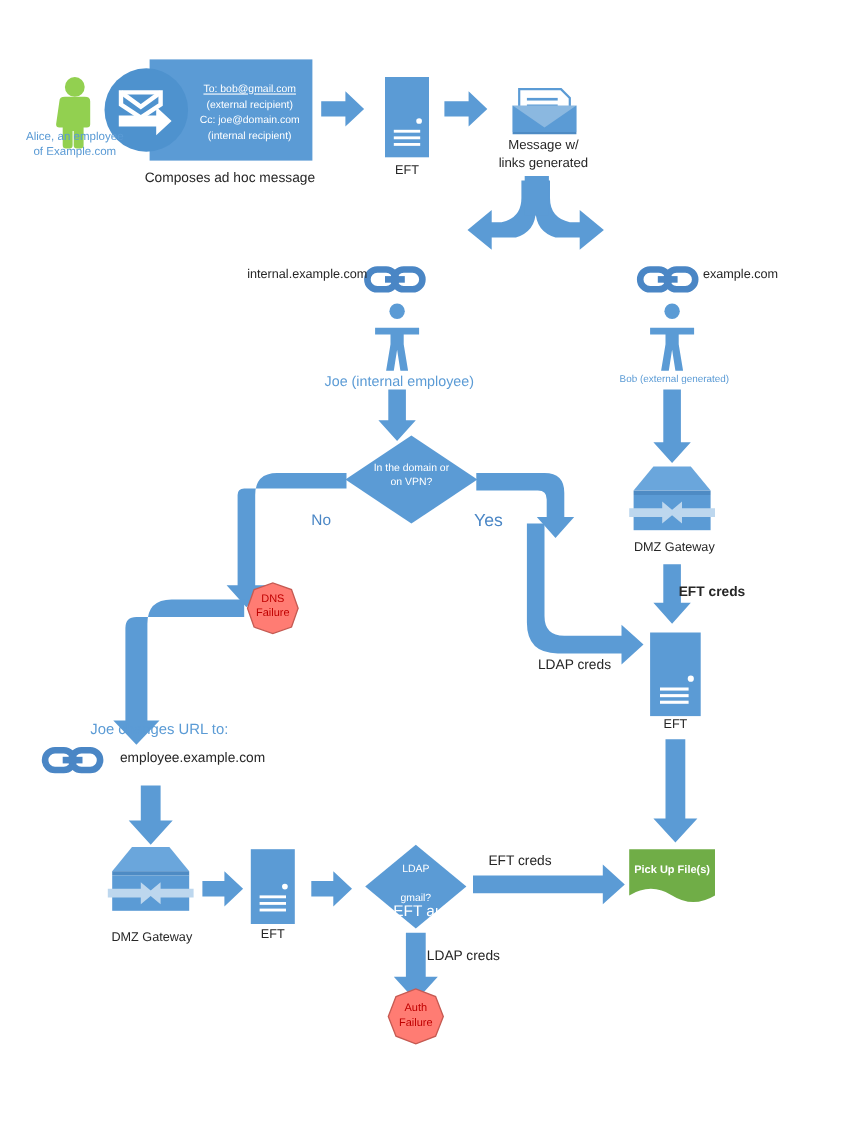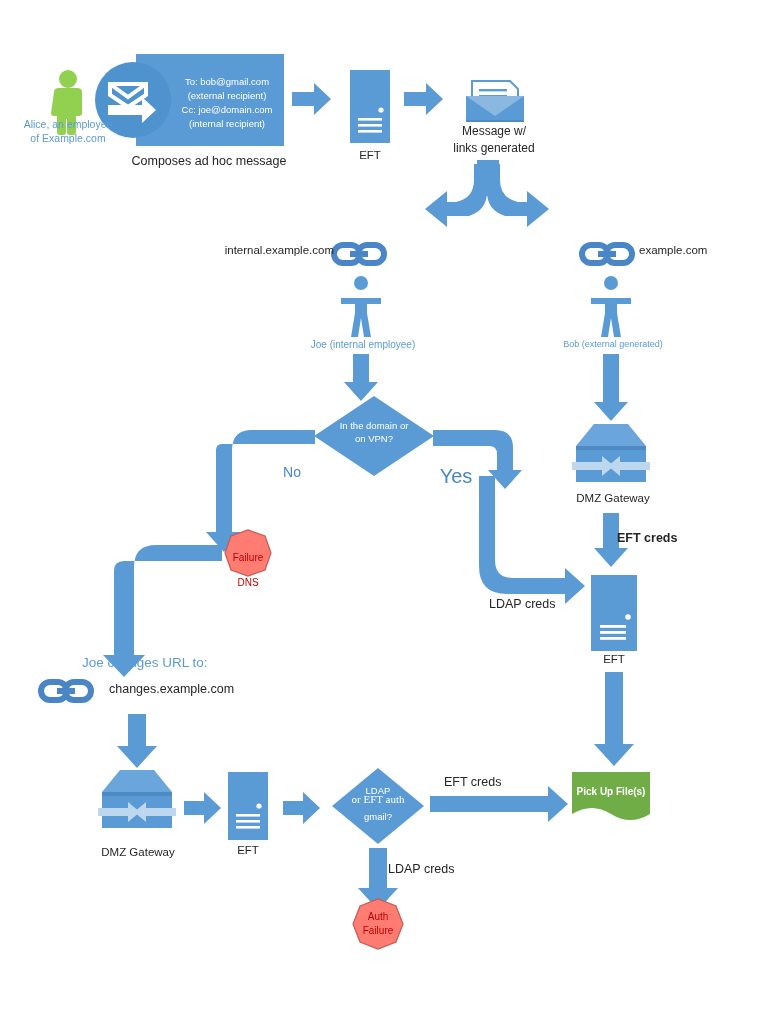--- a/index.html
+++ b/index.html
@@ -222,61 +222,61 @@
     </g>
 
     <g>
       <path d="M572 772 h78 v42 q-20 12 -39 0 q-19 -12 -39 0 z" fill="#70AD47"></path>
     </g>
   </svg>
 
   <div class="lbl center t-blue nosel" style="left:68px;top:118px;font-size:10.5px;">Alice, an employee</div>
   <div class="lbl center t-blue nosel" style="left:68px;top:132px;font-size:10.5px;text-align:center;">of Example.com</div>
 
-  <div class="lbl center t-white nosel" style="left:227px;top:76px;font-size:9.5px;">To: bob@gmail.com</div>
+  <div class="lbl center t-white nosel" style="left:227px;top:76px;font-size:9.5px;text-decoration:underline;">To: bob@gmail.com</div>
   <div class="lbl center t-white nosel" style="left:227px;top:90px;font-size:9.5px;text-align:right;">(external recipient)</div>
   <div class="lbl center t-white nosel" style="left:227px;top:104px;font-size:9.5px;">Cc: joe@domain.com</div>
   <div class="lbl center t-white nosel" style="left:227px;top:118px;font-size:9.5px;">(internal recipient)</div>
   <div class="lbl center t-dark nosel" style="left:209px;top:154px;font-size:12.5px;">Composes ad hoc message</div>
 
   <div class="lbl center t-dark nosel" style="left:370px;top:148px;font-size:11.5px;">EFT</div>
 
   <div class="lbl center t-dark nosel" style="left:494px;top:124px;font-size:12px;">Message w/</div>
   <div class="lbl center t-dark nosel" style="left:494px;top:141px;font-size:12px;">links generated</div>
 
   <div class="lbl right t-dark nosel" style="left:334px;top:243px;font-size:11.5px;">internal.example.com</div>
   <div class="lbl t-dark nosel" style="left:639px;top:243px;font-size:11.5px;">example.com</div>
 
-  <div class="lbl center t-blue nosel" style="left:363px;top:339px;font-size:10px;">Joe (internal employee)</div>
+  <div class="lbl center t-blue nosel" style="left:363px;top:339px;font-size:13px;">Joe (internal employee)</div>
   <div class="lbl center t-blue nosel" style="left:613px;top:339px;font-size:9px;">Bob (external generated)</div>
 
   <div class="lbl center t-white nosel" style="left:374px;top:420px;font-size:9.5px;">In the domain or</div>
   <div class="lbl center t-white nosel" style="left:374px;top:433px;font-size:9.5px;">on VPN?</div>
 
   <div class="lbl center t-blue-d nosel" style="left:292px;top:464px;font-size:14px;">No</div>
-  <div class="lbl center t-blue-d nosel" style="left:444px;top:464px;font-size:20px;margin-left:12px;">Yes</div>
-
-  <div class="lbl center t-red nosel" style="left:248px;top:539px;font-size:10px;margin-top:38px;">DNS</div>
+  <div class="lbl center t-blue-d nosel" style="left:444px;top:464px;font-size:16px;">Yes</div>
+
+  <div class="lbl center t-red nosel" style="left:248px;top:539px;font-size:10px;">DNS</div>
   <div class="lbl center t-red nosel" style="left:248px;top:552px;font-size:10px;">Failure</div>
 
   <div class="lbl center t-dark nosel" style="left:613px;top:491px;font-size:11.5px;">DMZ Gateway</div>
 
   <div class="lbl center t-dark nosel" style="left:614px;top:652px;font-size:11.5px;">EFT</div>
 
   <div class="lbl t-dark nosel" style="left:617px;top:531px;font-size:12.5px;font-weight:bold;">EFT creds</div>
   <div class="lbl t-dark nosel" style="left:489px;top:597px;font-size:12.5px;">LDAP creds</div>
 
   <div class="lbl t-blue nosel" style="left:62px;top:655px;font-size:13.5px;margin-left:20px;">Joe changes URL to:</div>
-  <div class="lbl t-dark nosel" style="left:109px;top:682px;font-size:12.5px;">changes.example.com</div>
+  <div class="lbl t-dark nosel" style="left:109px;top:682px;font-size:12.5px;">employee.example.com</div>
 
   <div class="lbl center t-dark nosel" style="left:138px;top:845px;font-size:11.5px;">DMZ Gateway</div>
   <div class="lbl center t-dark nosel" style="left:248px;top:843px;font-size:11.5px;">EFT</div>
 
   <div class="lbl center t-white nosel" style="left:378px;top:785px;font-size:9.5px;">LDAP</div>
-  <div class="lbl center t-white nosel" style="left:378px;top:793px;font-size:11px;font-family:Liberation Serif, serif;">or EFT auth</div>
+  <div class="lbl center t-white nosel" style="left:378px;top:820px;font-size:14px;">or EFT auth</div>
   <div class="lbl center t-white nosel" style="left:378px;top:811px;font-size:9.5px;">gmail?</div>
 
   <div class="lbl t-dark nosel" style="left:444px;top:775px;font-size:12.5px;">EFT creds</div>
   <div class="lbl t-dark nosel" style="left:388px;top:862px;font-size:12.5px;">LDAP creds</div>
 
   <div class="lbl center t-red nosel" style="left:378px;top:911px;font-size:10px;">Auth</div>
   <div class="lbl center t-red nosel" style="left:378px;top:925px;font-size:10px;">Failure</div>
 
   <div class="lbl center t-white nosel" style="left:611px;top:786px;font-size:10px;font-weight:bold;">Pick Up File(s)</div>
 

